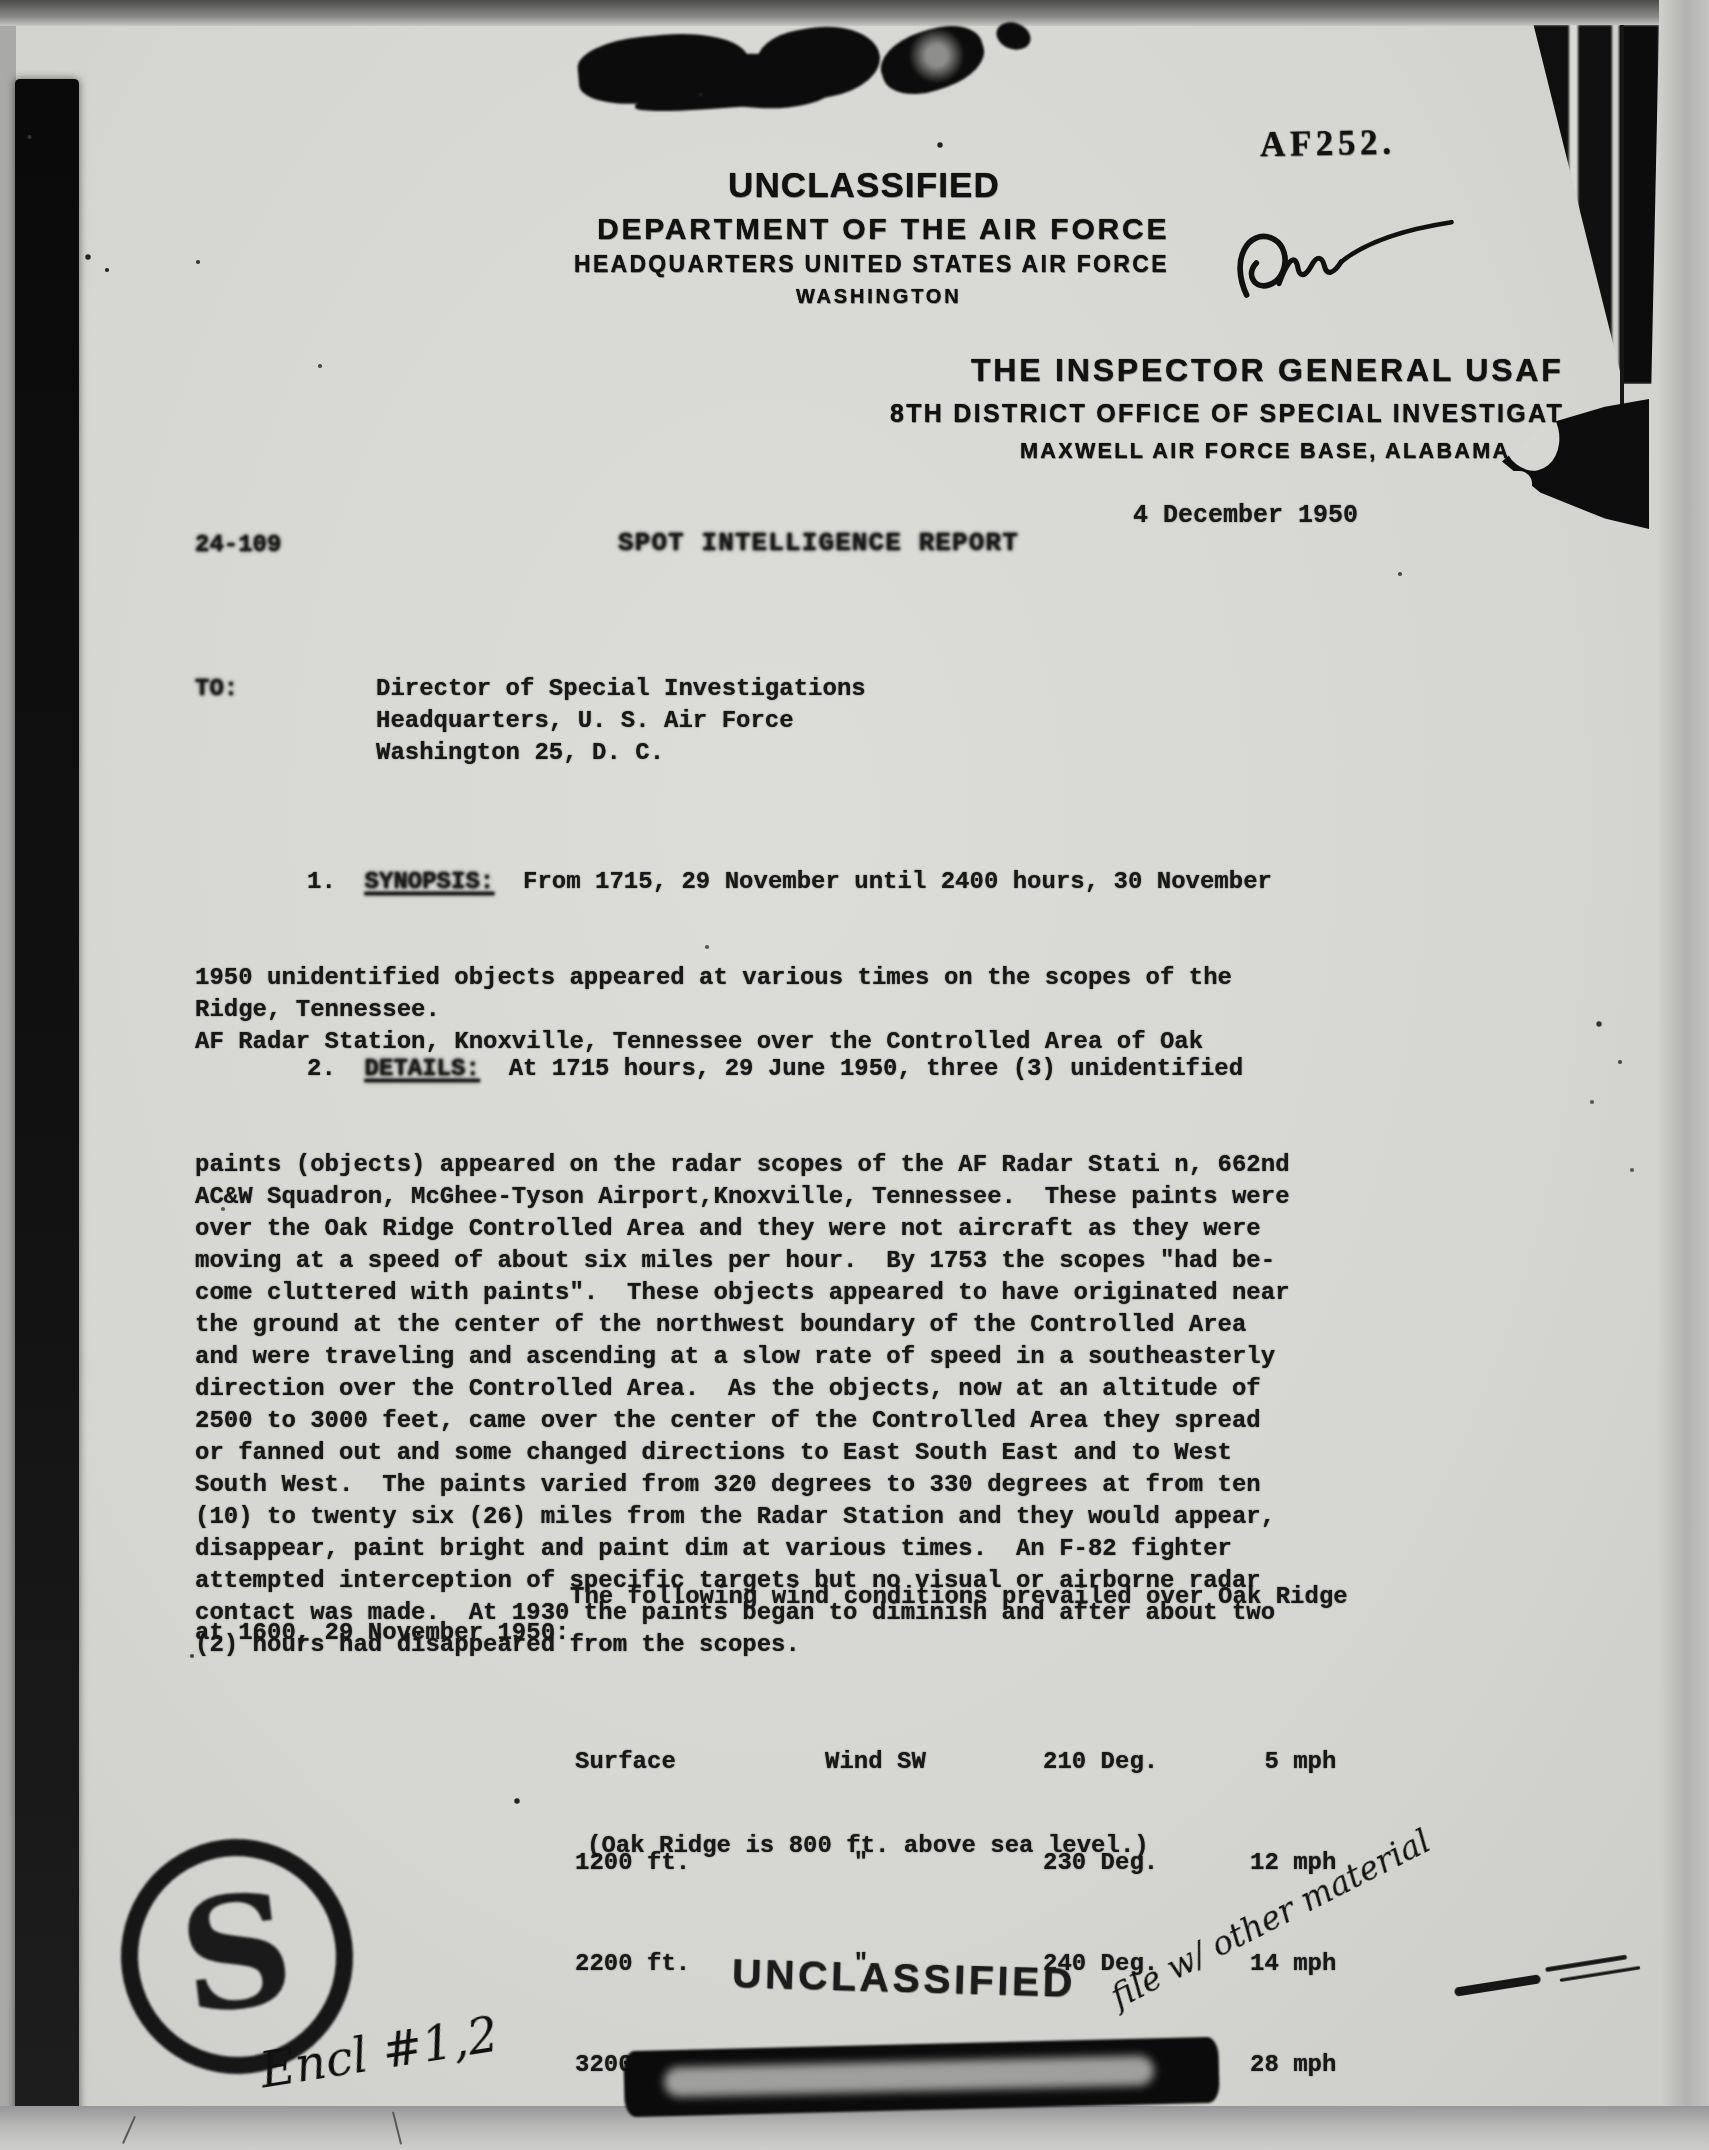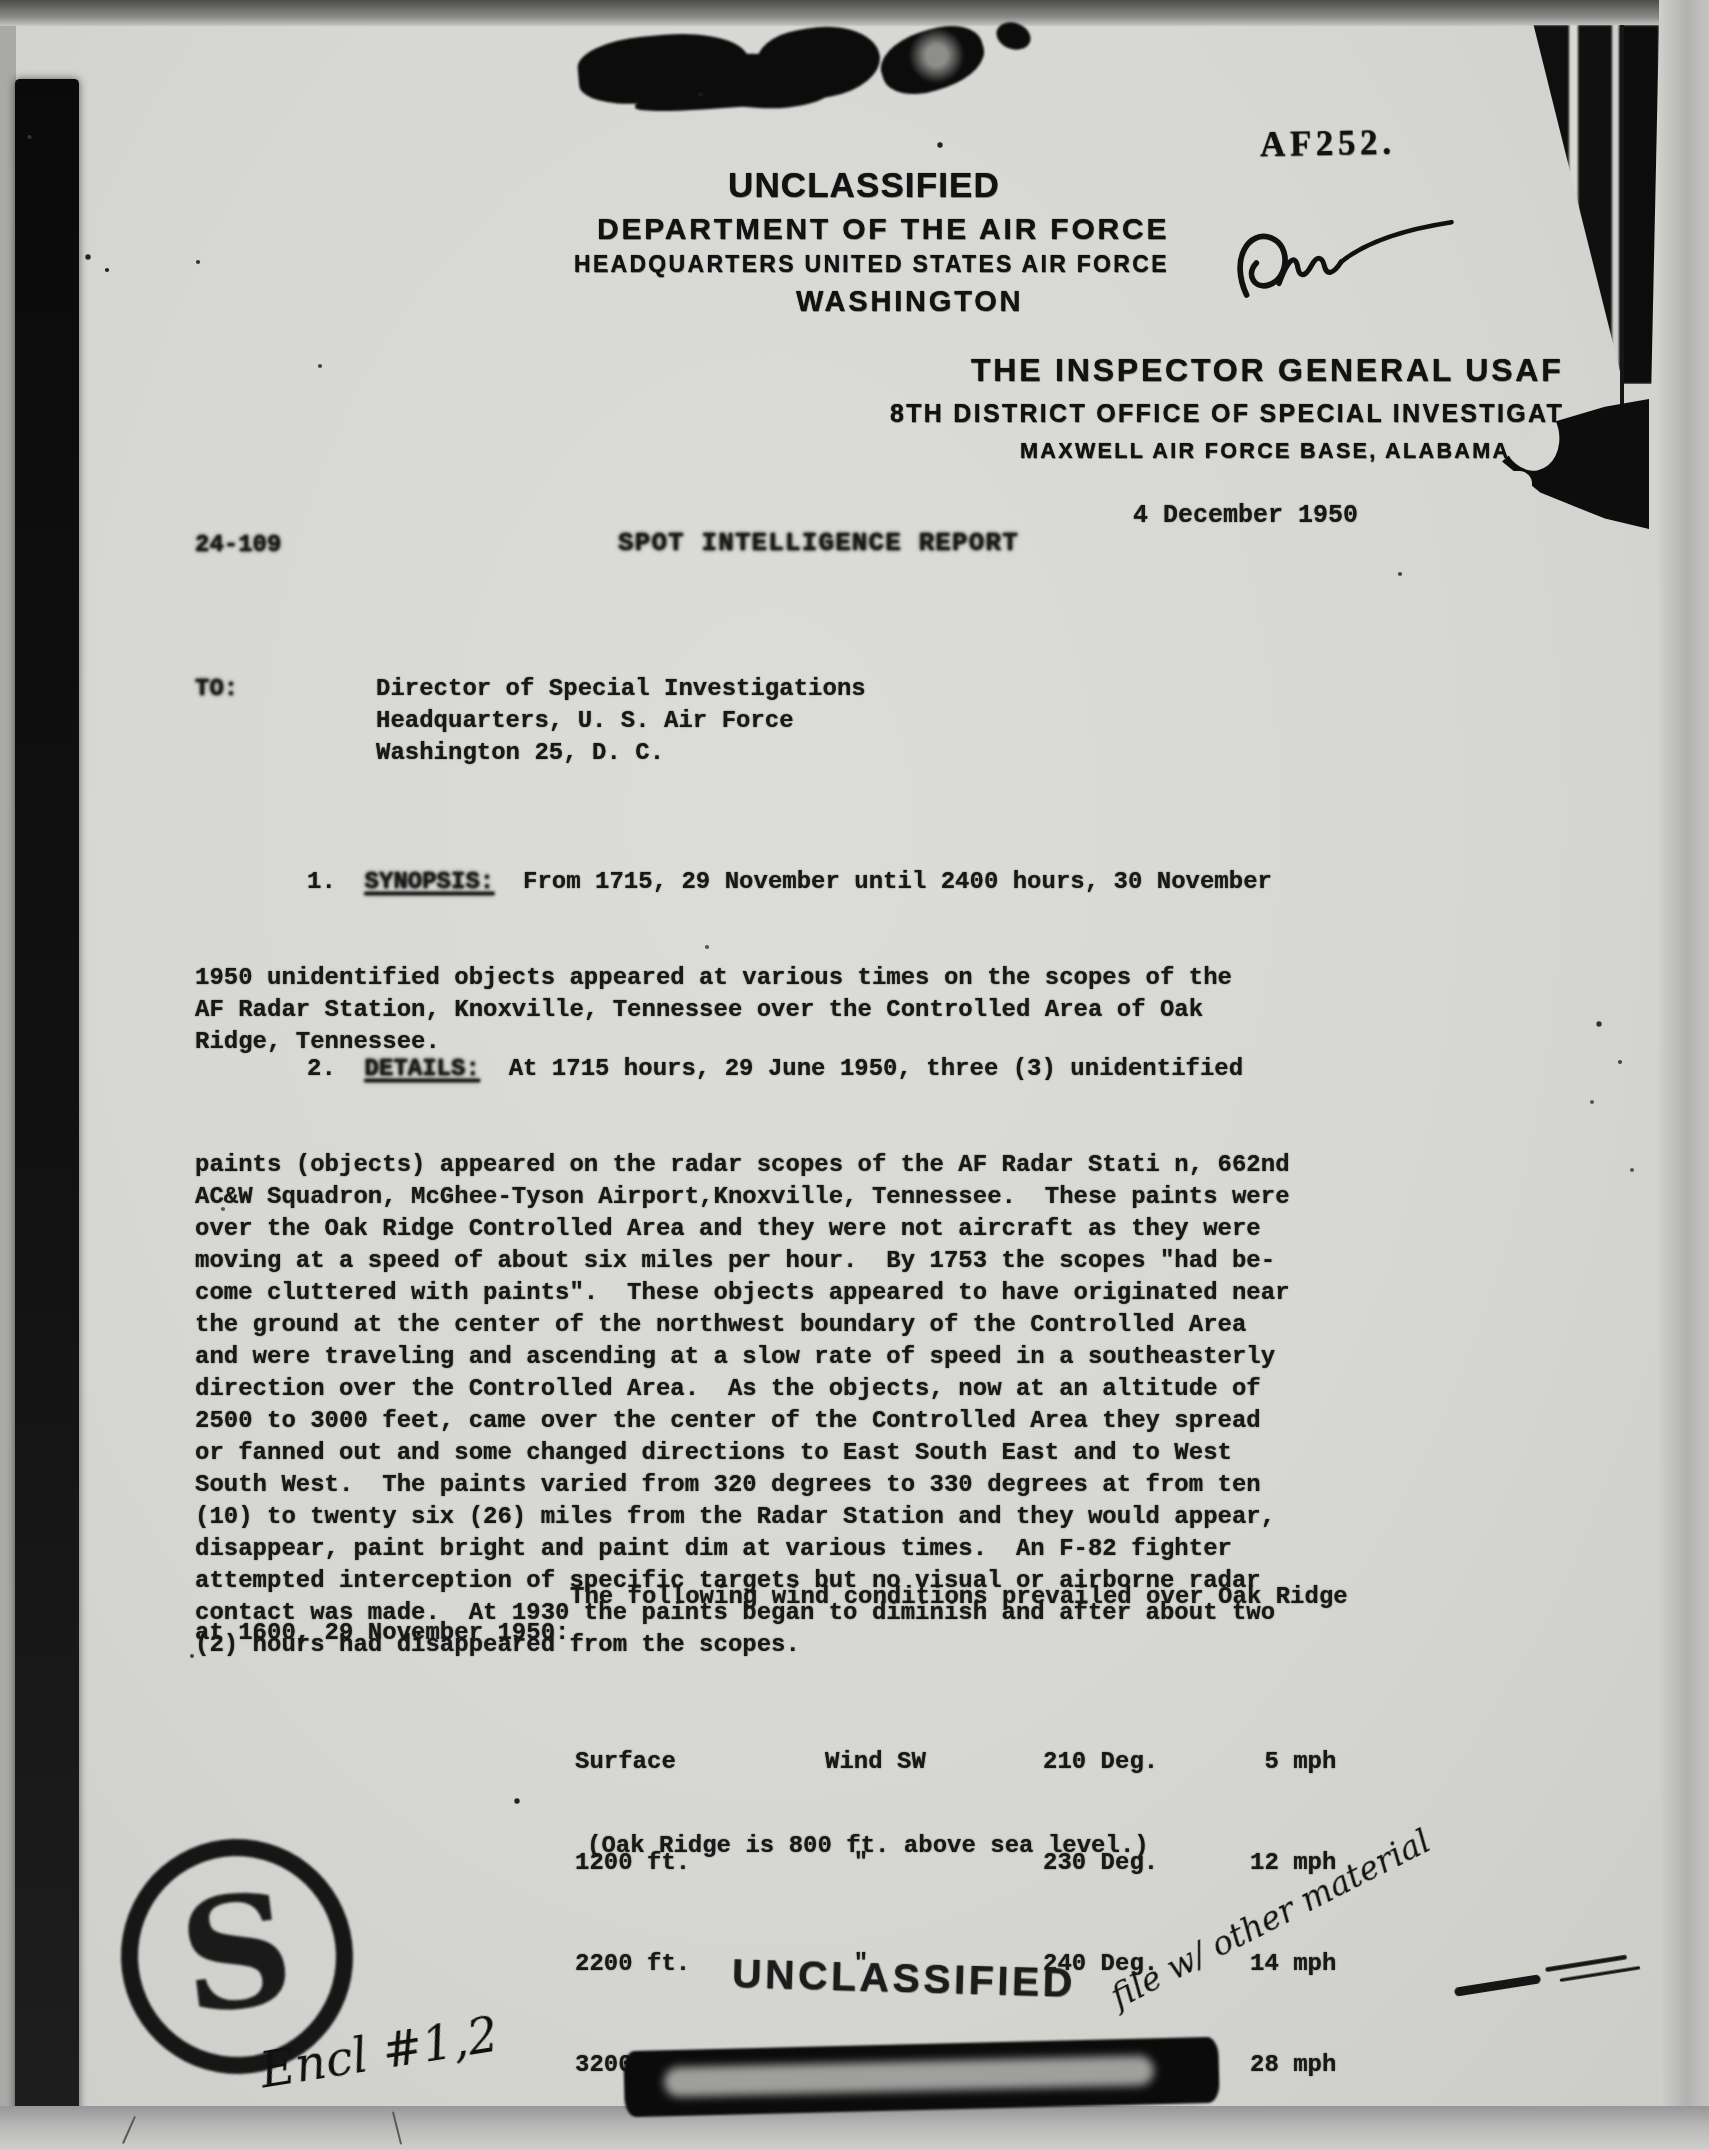--- a/index.html
+++ b/index.html
@@ -83,21 +83,21 @@
     <div class="blob" style="left:880px;top:30px;width:105px;height:60px;border-radius:45%;transform:rotate(-18deg);background:radial-gradient(circle at 55% 45%, #8d8d8b 0 16%, #0c0c0c 42%);"></div>
     <div class="blob" style="left:996px;top:23px;width:35px;height:26px;border-radius:50%;transform:rotate(20deg);"></div>
     <div class="blob" style="left:635px;top:93px;width:177px;height:15.4px;border-radius:40%;transform:rotate(-4deg);"></div>
   </div>
 
   <div class="abs stamp serif-stamp grunge" style="left:1260px;top:124px;font-size:35px;letter-spacing:4.6px;transform:rotate(-1deg);">AF252.</div>
 
   <div class="abs stamp" style="left:728px;top:165px;font-size:35px;letter-spacing:1.1px;">UNCLASSIFIED</div>
   <div class="abs stamp" style="left:574px;top:251px;font-size:23px;letter-spacing:2.3px;">HEADQUARTERS UNITED STATES AIR FORCE</div>
   <div class="abs stamp" style="left:597px;top:212px;font-size:30px;letter-spacing:2.8px;">DEPARTMENT OF THE AIR FORCE</div>
-  <div class="abs stamp" style="left:796px;top:285px;font-size:29px;letter-spacing:2.8px;">WASHINGTON</div>
+  <div class="abs stamp" style="left:796px;top:285px;font-size:20px;letter-spacing:2.8px;">WASHINGTON</div>
 
   <div class="abs stamp" style="left:971px;top:352px;font-size:32px;letter-spacing:2.8px;">THE INSPECTOR GENERAL USAF</div>
   <div class="abs stamp" style="left:890px;top:399px;font-size:25px;letter-spacing:2.3px;text-align:center;">8TH DISTRICT OFFICE OF SPECIAL INVESTIGAT</div>
   <div class="abs stamp" style="left:1020px;top:438px;font-size:21.6px;letter-spacing:2.3px;text-align:center;">MAXWELL AIR FORCE BASE, ALABAMA</div>
 
   <svg class="abs" style="left:1225px;top:205px;filter:blur(0.6px);" width="239" height="114" viewBox="0 0 420 200" aria-label="aw">
     <path d="M38 158 C 8 95, 42 42, 82 58 C 116 72, 112 128, 78 140 C 52 149, 36 122, 55 102" fill="none" stroke="#111" stroke-width="10" stroke-linecap="round"></path>
     <path d="M95 138 C 112 92, 124 86, 128 110 C 131 126, 140 128, 152 106 C 161 90, 170 88, 175 108 C 179 123, 190 122, 204 100" fill="none" stroke="#111" stroke-width="9" stroke-linecap="round"></path>
     <path d="M204 100 C 250 62, 320 42, 398 30" fill="none" stroke="#111" stroke-width="8" stroke-linecap="round"></path>
   </svg>
@@ -105,21 +105,21 @@
   <div class="abs tw" style="left:1133px;top:500px;font-size:25px;">4 December 1950</div>
   <div class="abs tw smear" style="left:195px;top:529px;">24-109</div>
   <div class="abs tw smear u" style="left:618px;top:527px;font-size:26px;letter-spacing:1.1px;">SPOT INTELLIGENCE REPORT</div>
 
 
   <div class="abs tw smear" style="left:195px;top:673px;">TO:</div>
   <div class="abs tw" style="left:376px;top:673px;"><div>Director of Special Investigations</div><div>Headquarters, U. S. Air Force</div><div>Washington 25, D. C.</div></div>
 
   <div class="abs tw" style="left:195px;top:802px;">
     <div><span style="padding-left:112px;">1.  </span><span class="u smear">SYNOPSIS:</span><span>  From 1715, 29 November until 2400 hours, 30 November</span></div>
-    <div><div>1950 unidentified objects appeared at various times on the scopes of the</div><div>AF Radar Station, Knoxville, Tennessee over the Controlled Area of Oak</div><div>Ridge, Tennessee.</div></div>
+    <div><div>1950 unidentified objects appeared at various times on the scopes of the</div><div>Ridge, Tennessee.</div><div>AF Radar Station, Knoxville, Tennessee over the Controlled Area of Oak</div></div>
   </div>
 
   <div class="abs tw" style="left:195px;top:989px;">
     <div><span style="padding-left:112px;">2.  </span><span class="u smear">DETAILS:</span><span>  At 1715 hours, 29 June 1950, three (3) unidentified</span></div>
     <div><div>paints (objects) appeared on the radar scopes of the AF Radar Stati n, 662nd</div><div>AC&amp;W Squadron, McGhee-Tyson Airport,Knoxville, Tennessee.  These paints were</div><div>over the Oak Ridge Controlled Area and they were not aircraft as they were</div><div>moving at a speed of about six miles per hour.  By 1753 the scopes "had be-</div><div>come cluttered with paints".  These objects appeared to have originated near</div><div>the ground at the center of the northwest boundary of the Controlled Area</div><div>and were traveling and ascending at a slow rate of speed in a southeasterly</div><div>direction over the Controlled Area.  As the objects, now at an altitude of</div><div>2500 to 3000 feet, came over the center of the Controlled Area they spread</div><div>or fanned out and some changed directions to East South East and to West</div><div>South West.  The paints varied from 320 degrees to 330 degrees at from ten</div><div>(10) to twenty six (26) miles from the Radar Station and they would appear,</div><div>disappear, paint bright and paint dim at various times.  An F-82 fighter</div><div>attempted interception of specific targets but no visual or airborne radar</div><div>contact was made.  At 1930 the paints began to diminish and after about two</div><div>(2) hours had disappeared from the scopes.</div></div>
   </div>
 
   <div class="abs tw" style="left:542px;top:1581px;margin-left:28px;">The following wind conditions prevailed over Oak Ridge</div>
   <div class="abs tw" style="left:195px;top:1617px;">at 1600, 29 November 1950:</div>
 

